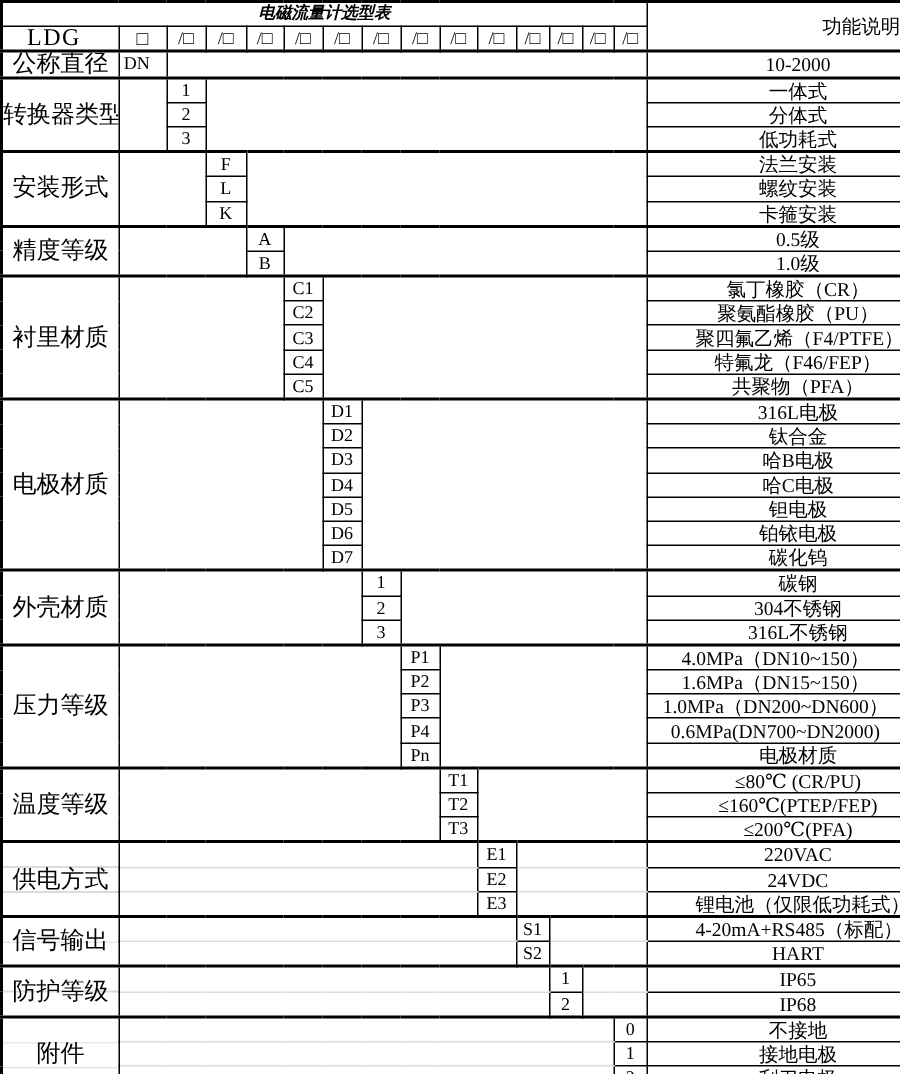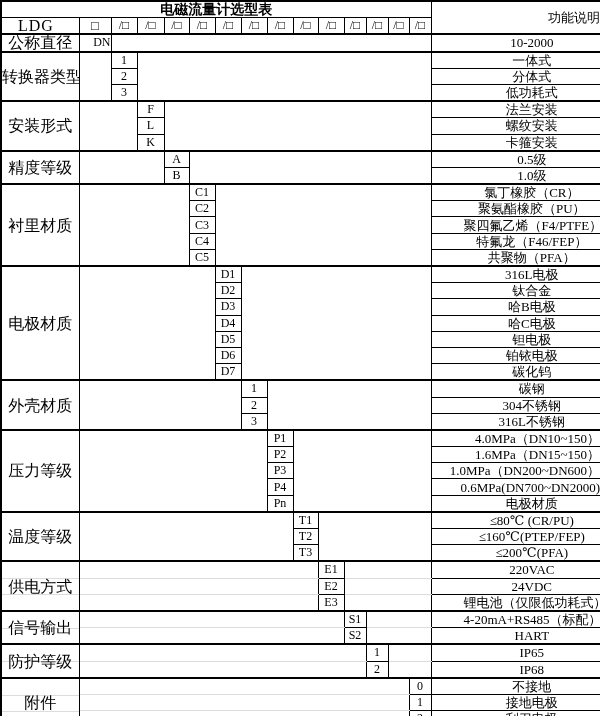--- a/index.html
+++ b/index.html
@@ -16,30 +16,30 @@
     border:1px solid #000;
     padding:0;
     height:15.2px;
     line-height:15px;
     font-size:13px;
     text-align:center;
     vertical-align:middle;
     white-space:nowrap;
     overflow:hidden;
   }
-  td.title{font-weight:bold;font-size:14px;}
+  td.title{font-weight:bold;font-size:11px;font-style:italic;}
   td.fhead{font-size:13px;text-align:right;}
   td.lbl-ldg{text-align:left;padding-left:16px;font-size:16px;letter-spacing:1px;}
   td.boxc{font-size:13px;}
   td.slot{font-size:12px;}
   td.lbl{font-size:16px;}
   td.code{font-size:12px;}
-  td.code-left{text-align:right;padding-left:3px;}
+  td.code-left{text-align:left;padding-left:3px;}
   td.desc{font-size:13px;padding-left:32px;}
-  td.desc.left{text-align:right;padding-left:2px;}
+  td.desc.left{text-align:center;padding-left:2px;}
   td.fill{background:#fff;}
   
   td.fillf{border:0 none;border-bottom:1px solid #dcdcdc;}
   td.faintbg{
     background-image:repeating-linear-gradient(to bottom,
       transparent 0px, transparent 15.6px, #dcdcdc 15.6px, #dcdcdc 16.6px);
   }
   tr.gt > td{border-top:2px solid #000;}
 </style>
 </head>

